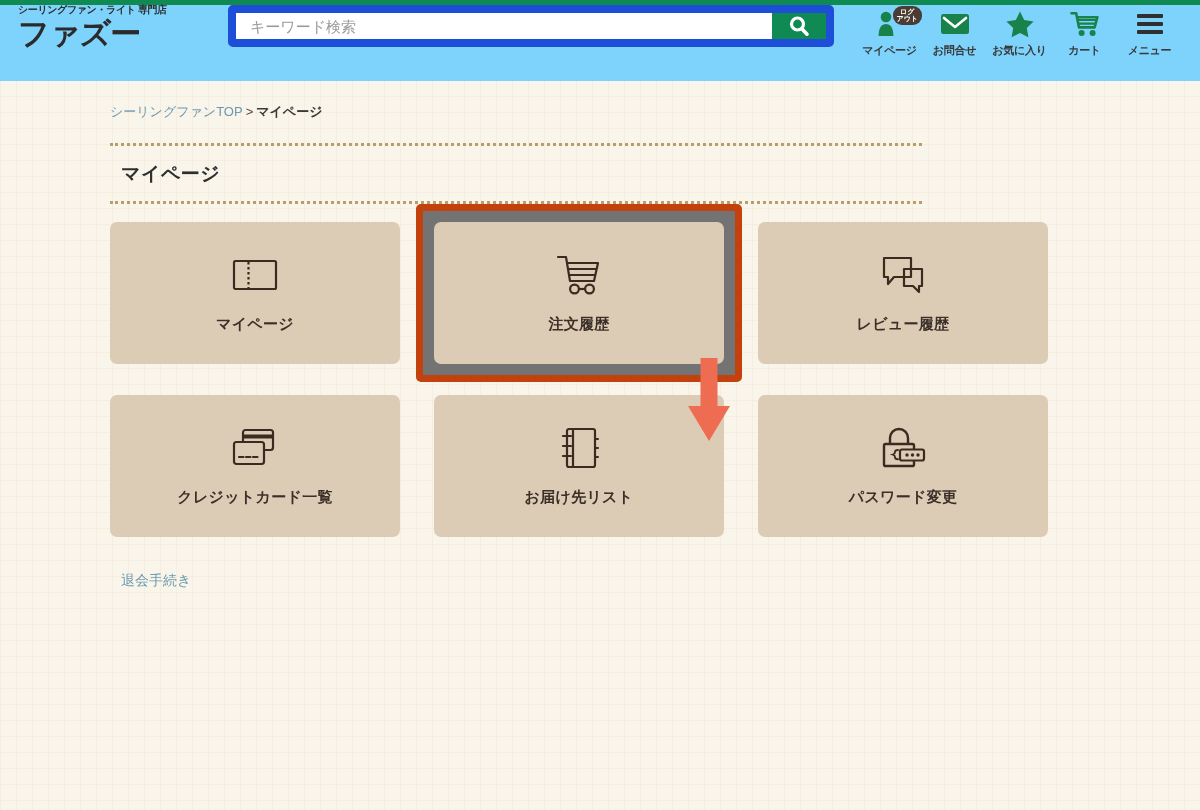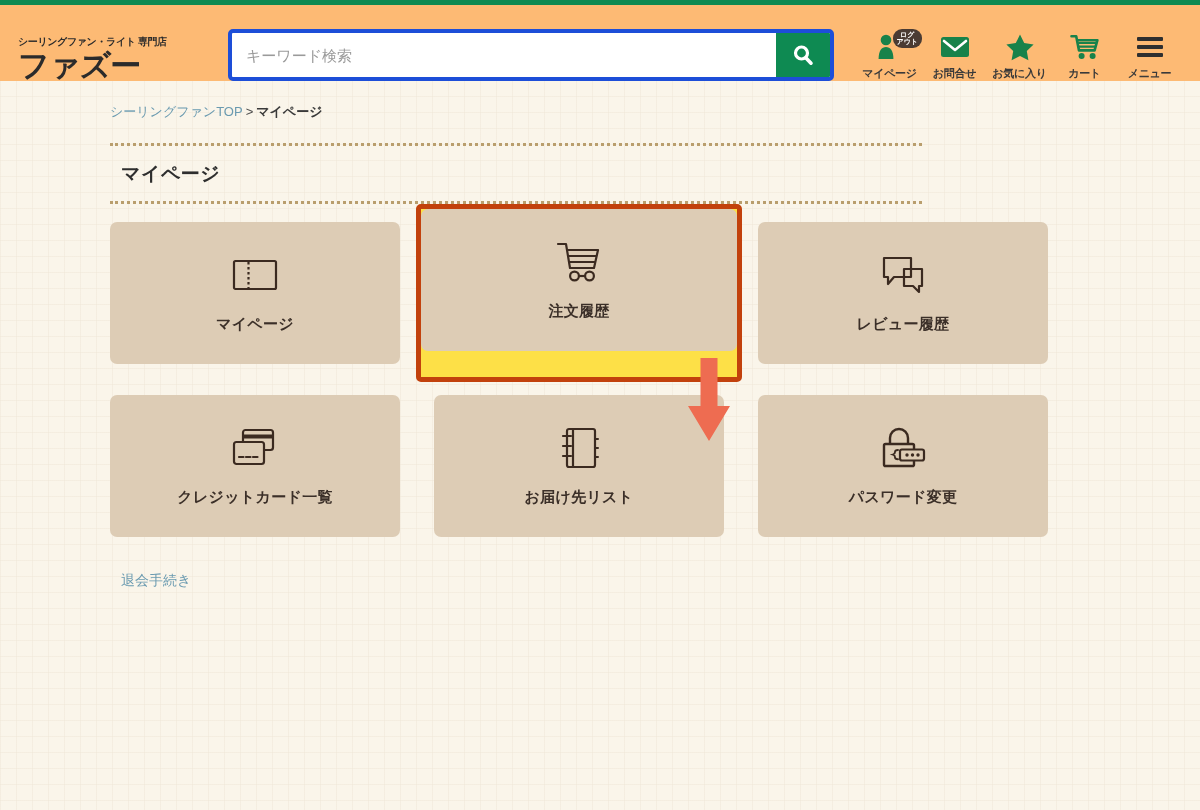--- a/index.html
+++ b/index.html
@@ -16,42 +16,42 @@
       linear-gradient(to right, rgba(240,232,216,0.55) 1px, transparent 1px),
       linear-gradient(to bottom, rgba(240,232,216,0.55) 1px, transparent 1px);
     background-size: 16px 16px;
   }
 
   
   .topstrip { height: 5px; background: #0e8a52; }
 
   
   .header {
-    height: 76px; background: #fdba74;
-    display: flex; align-items: flex-end;
+    height: 76px; background: #7dd3fc;
+    display: flex; align-items: flex-start;
     padding: 0 14px 0 16px;
     position: relative;
   }
   .logo-block { width: 190px; flex: 0 0 190px; padding-left: 2px; }
   .logo-tagline {
     font-size: 10px; font-weight: bold; color: #2b2b2b;
     letter-spacing: -0.4px; white-space: nowrap; line-height: 1;
     margin-bottom: 3px;
   }
   .logo-main {
     font-size: 31px; font-weight: bold; color: #2b2b2b;
     letter-spacing: -1px; line-height: 1; white-space: nowrap;
     font-family: Liberation Sans, sans-serif;
   }
 
   
   .search-wrap {
     flex: 0 0 606px; margin-left: 22px;
-    height: 52px; display: flex;
-    border: 4px solid #1d4ed8; border-radius: 5px;
+    height: 42px; display: flex;
+    border: 8px solid #1d4ed8; border-radius: 5px;
     overflow: hidden; background: #fff;
   }
   .search-input {
     flex: 1; border: 0; outline: none; background: transparent;
     font-size: 15px; color: #333; padding: 0 14px;
     font-family: "Liberation Sans", sans-serif;
   }
   .search-input::placeholder { color: #9a9a9a; }
   .search-btn {
     width: 54px; background: #0e8a52; border: 0; cursor: pointer;
@@ -109,22 +109,22 @@
     height: 142px; background: #ddccb5; border-radius: 7px;
     display: flex; flex-direction: column; align-items: center;
     justify-content: center; gap: 18px; cursor: pointer;
     text-decoration: none;
   }
   .tile-label { font-size: 15px; color: #3b2f28; font-weight: bold; letter-spacing: 0.3px; }
   .tile-icon { height: 44px; display: flex; align-items: center; justify-content: center; }
 
   .tile-cell { position: relative; }
   .tile-cell.highlight {
-    border: 5px solid #c2410c; border-radius: 5px;
-    background: #fde047; 
+    border: 7px solid #c2410c; border-radius: 5px;
+    background: #737373; padding: 11px;
     margin: -18px; width: 326px; height: 178px;
   }
   .tile-cell.highlight .tile { height: 142px; }
 
   
   .arrow-anno {
     position: absolute; left: 577px; top: 136px;
     width: 44px; height: 84px; z-index: 5;
   }
 

